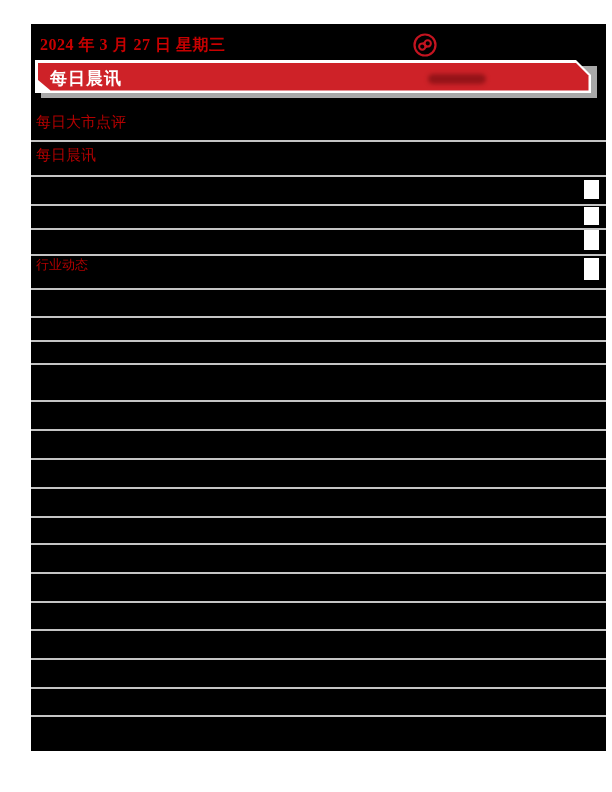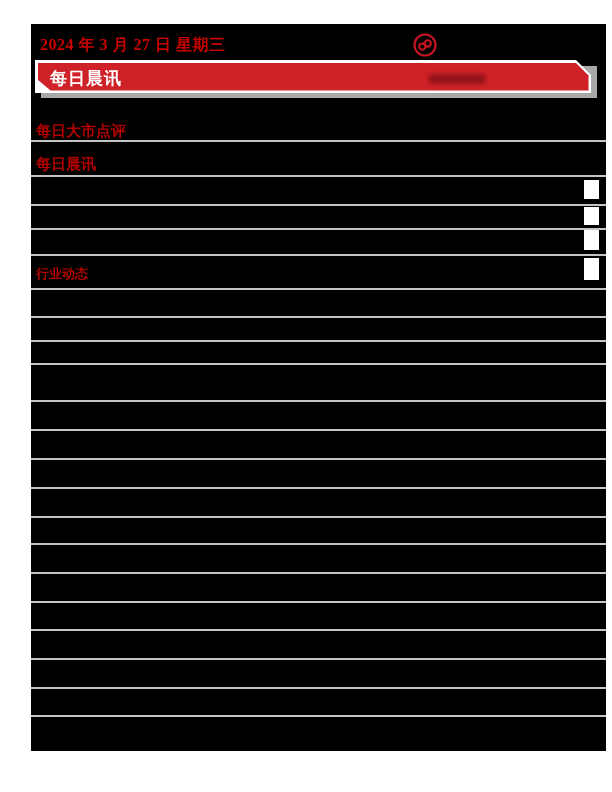--- a/index.html
+++ b/index.html
@@ -69,24 +69,23 @@
     position: absolute;
     left: 428px; top: 74px;
     width: 58px; height: 10px;
     background: rgba(110, 10, 14, 0.6);
     border-radius: 5px;
     filter: blur(2px);
   }
   .section-header {
     position: absolute;
     left: 36px;
-    font-weight: bold;
+    font-weight: normal;
     color: var(--header-red, #b20000);
     white-space: nowrap;
-    margin-top: 9px;
   }
   .sh-market   { top: 113px; font-size: 15px; }
   .sh-policy   { top: 146px; font-size: 15px; }
   .sh-industry { top: 256px; font-size: 13px; }
   .sh-reports  { top: 368px; font-size: 17px; }
   .divider {
     position: absolute;
     left: 31px;
     width: 575px;
     height: 2px;

